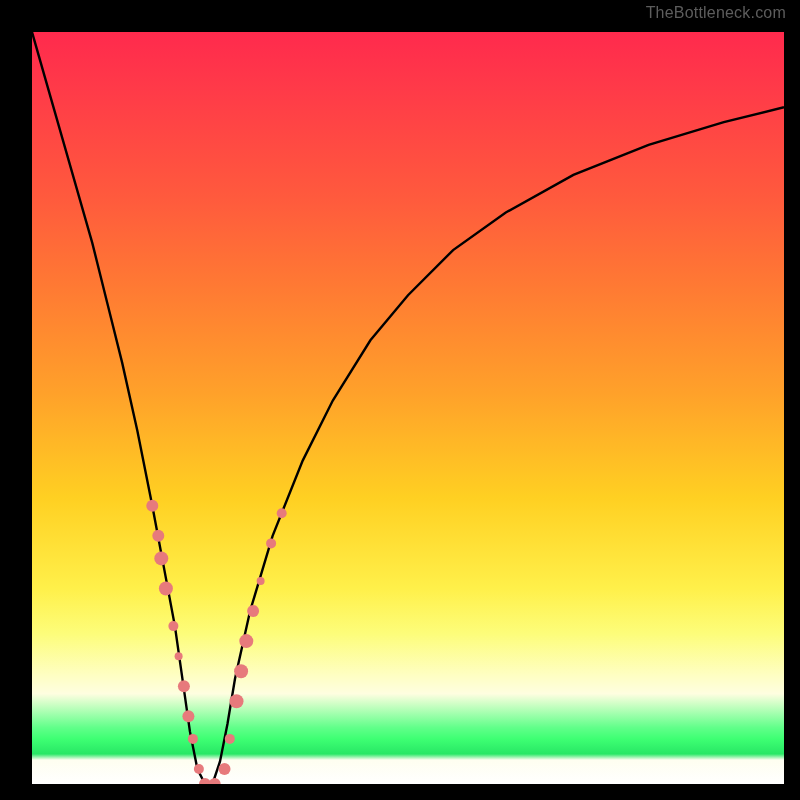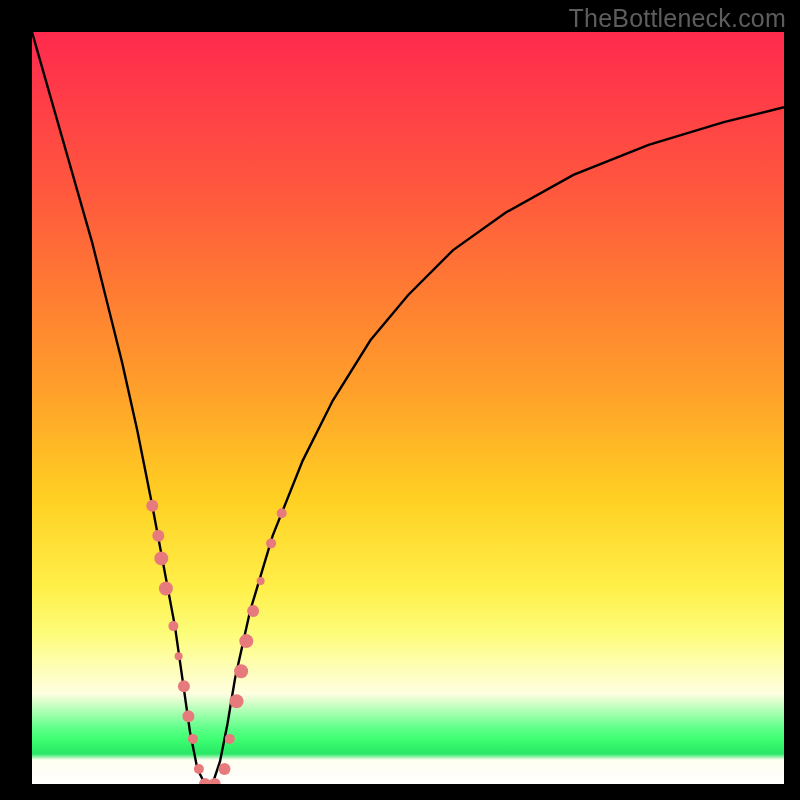--- a/index.html
+++ b/index.html
@@ -50,21 +50,21 @@
     left: 0;
     top: 0;
     width: 752px;
     height: 752px;
   }
   .watermark {
     position: absolute;
     top: 4px;
     right: 14px;
     color: #5d5d5d;
-    font-size: 25px;
+    font-size: 16px;
     letter-spacing: 0.2px;
     user-select: none;
   }
 </style>
 </head>
 <body>
 
 <div class="frame">
   <div class="plot">
     <svg class="curve" viewBox="0 0 752 752" preserveAspectRatio="none">

